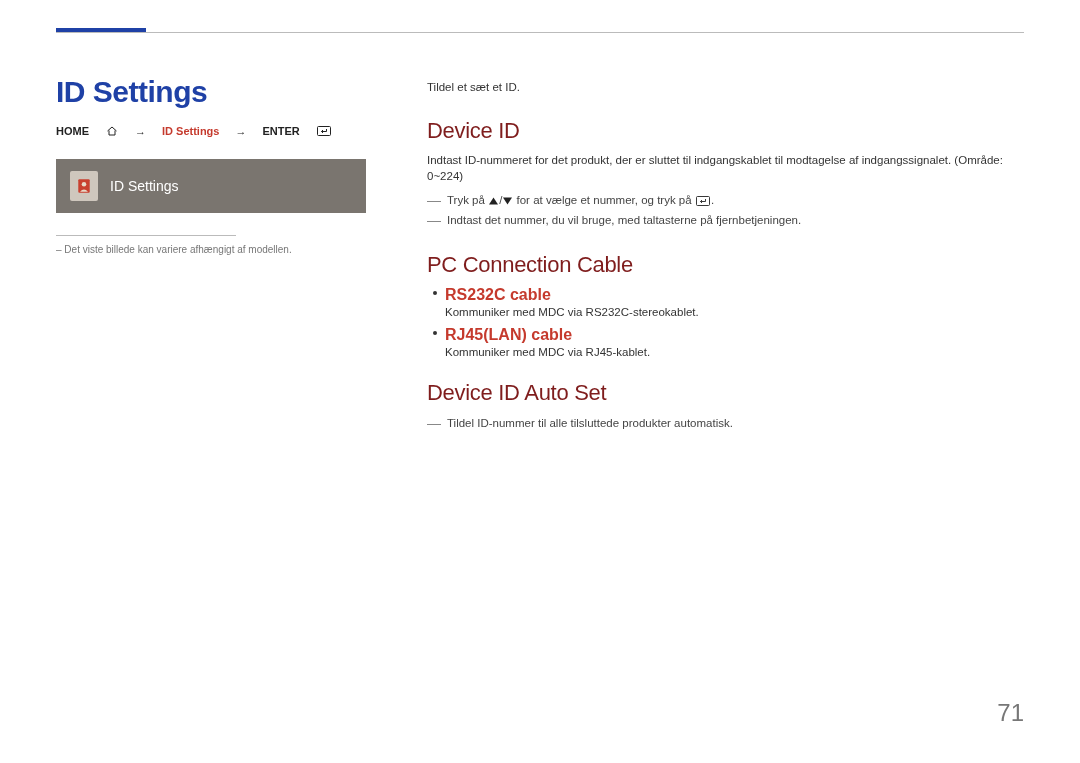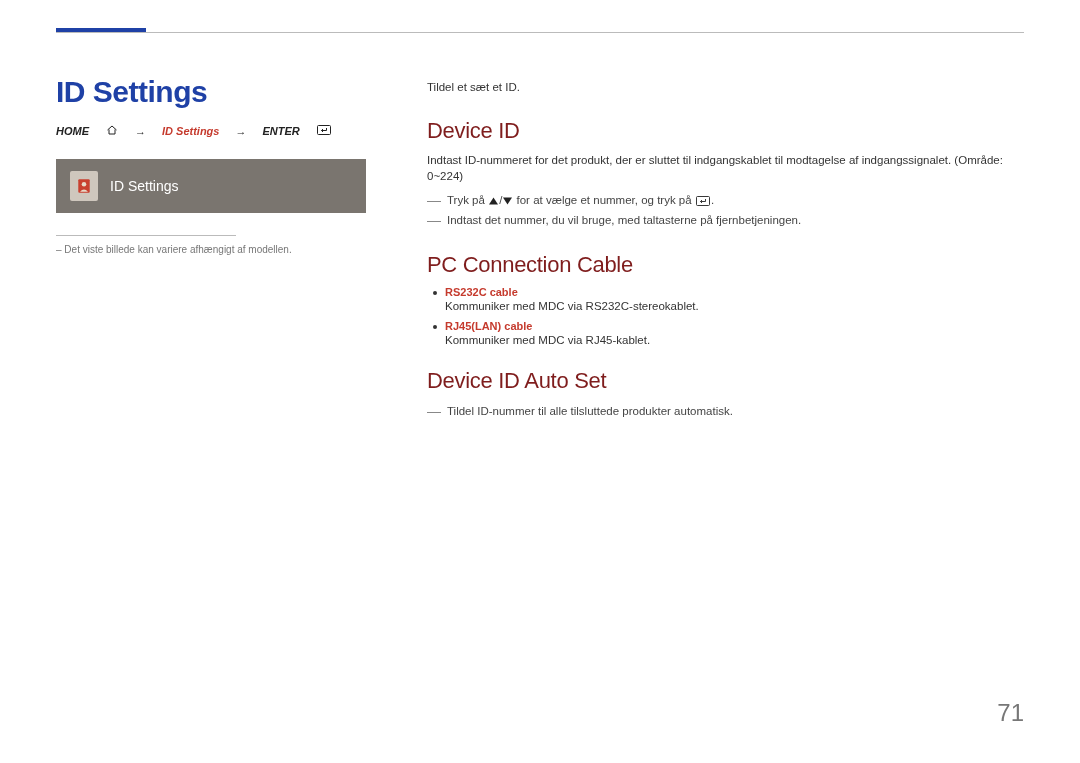--- a/index.html
+++ b/index.html
@@ -53,24 +53,23 @@
     font-weight: 600;
     color: #1f41a6;
     margin: 20px 0 16px 0;
     letter-spacing: -0.5px;
   }
   .breadcrumb {
     font-size: 11px;
     font-weight: 700;
     color: #222;
     display: flex;
-    align-items: flex-start;
+    align-items: center;
     flex-wrap: wrap;
     gap: 16px;
-    font-style: italic;
   }
   .bc-current { color: #c53a2d; font-weight: 700; }
   .icon-inline {
     display: inline-flex;
     vertical-align: middle;
     margin: 0 1px;
   }
   .ui-mock {
     margin-top: 22px;
     background: #7a756f;
@@ -122,21 +121,21 @@
     color: #444;
     line-height: 1.6;
     display: flex;
     align-items: baseline;
     gap: 6px;
     margin-bottom: 2px;
   }
   .dash-line .dash { flex: 0 0 auto; color: #888; font-size: 14px; line-height: 1; position: relative; top: 1px; }
   .bullet-block { margin-left: 18px; margin-bottom: 8px; }
   .bullet-title {
-    font-size: 11px;
+    font-size: 16px;
     font-weight: 700;
     color: #c53a2d;
     position: relative;
   }
   .bullet-dot {
     position: absolute;
     left: -12px;
     top: 5px;
     width: 4px;
     height: 4px;

